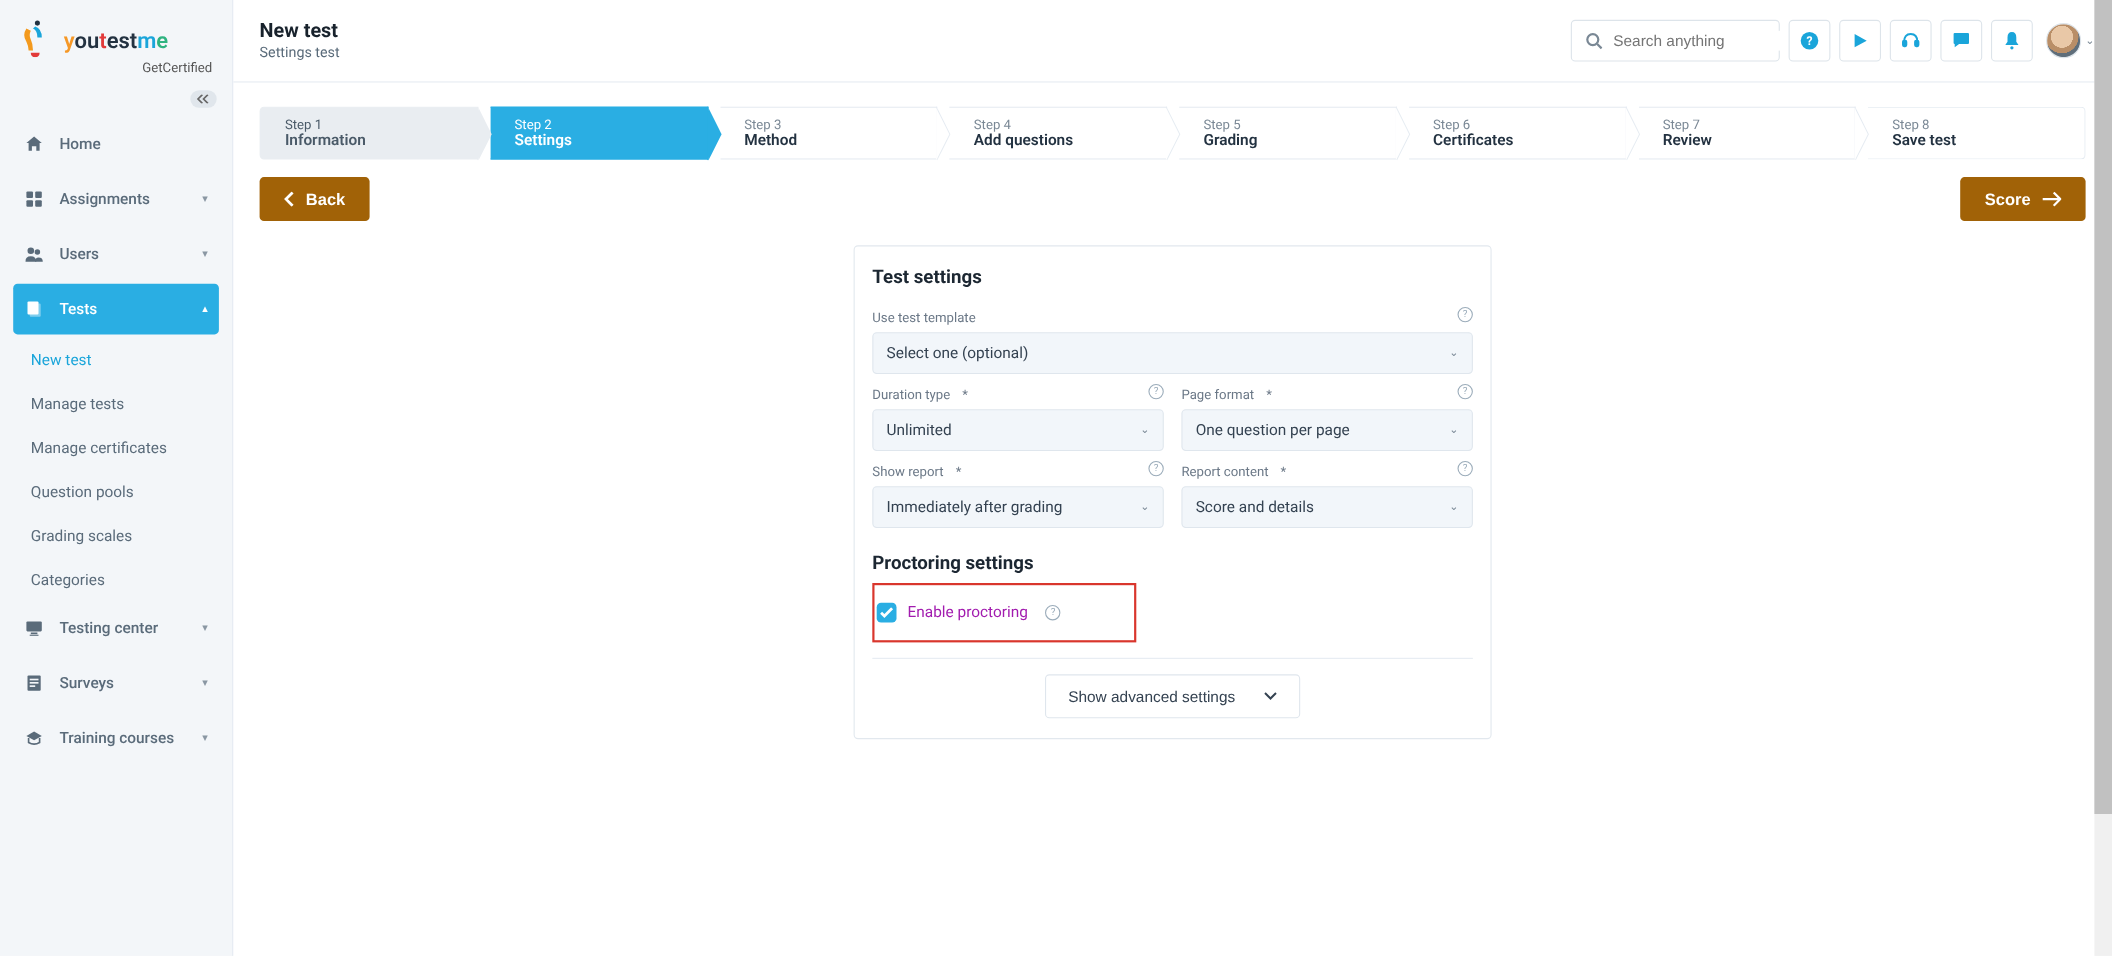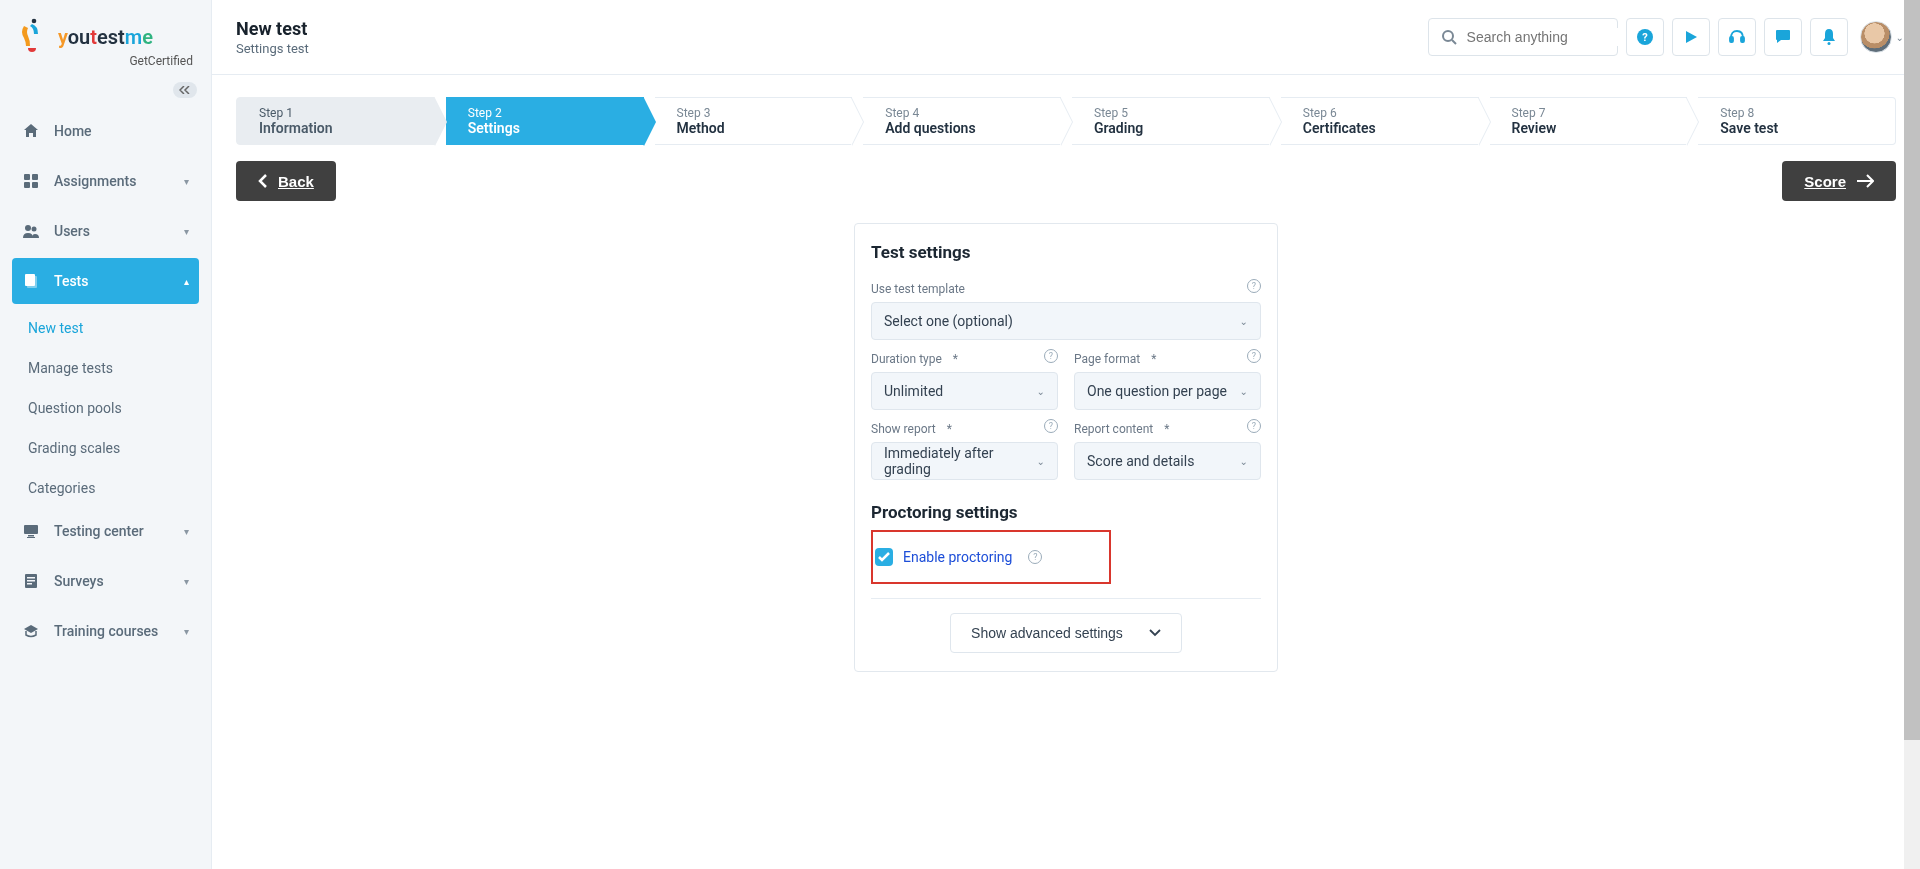--- a/index.html
+++ b/index.html
@@ -190,25 +190,25 @@
   }
   .btn {
     display:flex; align-items:center; gap:10px;
     height: 40px;
     padding: 0 22px;
     border-radius: 4px;
     font-weight:600;
     font-size:15px;
     border:none;
   }
-  .btn-primary { background:#404040; color:#fff;text-decoration:underline; }
+  .btn-primary { background:#a16207; color:#fff; }
 
   
   .panel {
-    width: 424px;
+    width: 580px;
     margin: 0 auto;
     border: 1px solid #e2e8ee;
     border-radius: 4px;
     padding: 18px 16px 18px;
     background:#fff;
   }
   .panel h2 {
     margin:0 0 8px;
     font-size:17px; font-weight:700; color:#1c2732;
   }
@@ -243,21 +243,21 @@
   .check-row {
     display:flex; align-items:center; gap:10px;
     padding: 12px 0;
   }
   .checkbox {
     width:18px; height:18px;
     background:#2aaee3; border-radius:4px;
     display:inline-flex; align-items:center; justify-content:center;
     color:#fff; font-size:12px;
   }
-  .check-text { font-size:14px; color:#1d4ed8; }
+  .check-text { font-size:14px; color:#a21caf; }
 
   .highlight-box {
     border: 2px solid #d9362d;
     margin-top: 4px;
     padding: 4px 0 4px 2px;
     width: 240px;
   }
 
   .divider { border:none; border-top:1px solid #e6ecf2; margin: 14px 0 14px; }
 
@@ -354,20 +354,21 @@
               <rect x="2" y="1" width="10" height="12" rx="1"></rect>
               <rect x="4" y="3" width="10" height="12" rx="1" fill="#fff" opacity="0.4"></rect>
             </svg>
         </span>
         <span class="nav-label">Tests</span>
         <span class="nav-caret">▴</span>
       </div>
 
       <div class="sub-item active">New test</div>
       <div class="sub-item">Manage tests</div>
+      <div class="sub-item">Manage certificates</div>
       <div class="sub-item">Question pools</div>
       <div class="sub-item">Grading scales</div>
       <div class="sub-item">Categories</div>
 
       <div class="nav-item">
         <span class="nav-icon">
           <svg width="16" height="16" viewBox="0 0 16 16" fill="currentColor">
               <rect x="1" y="2" width="14" height="9" rx="1"></rect>
               <rect x="5" y="12" width="6" height="1.5"></rect>
               <rect x="4" y="14" width="8" height="1"></rect>

